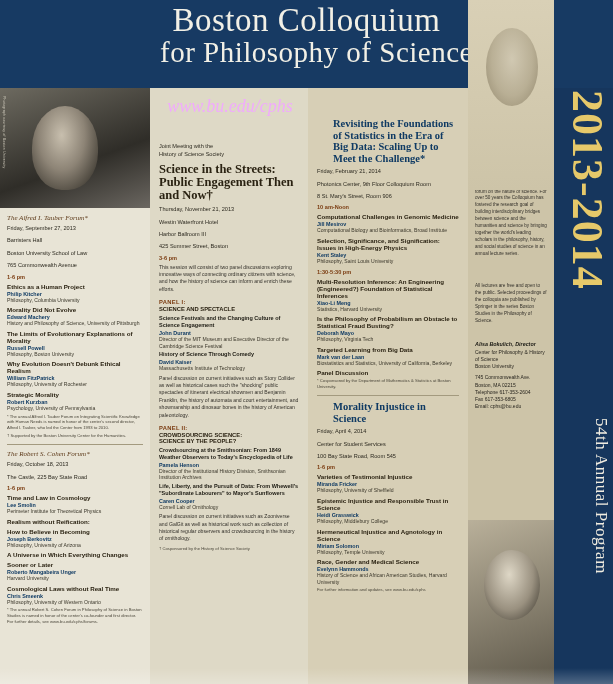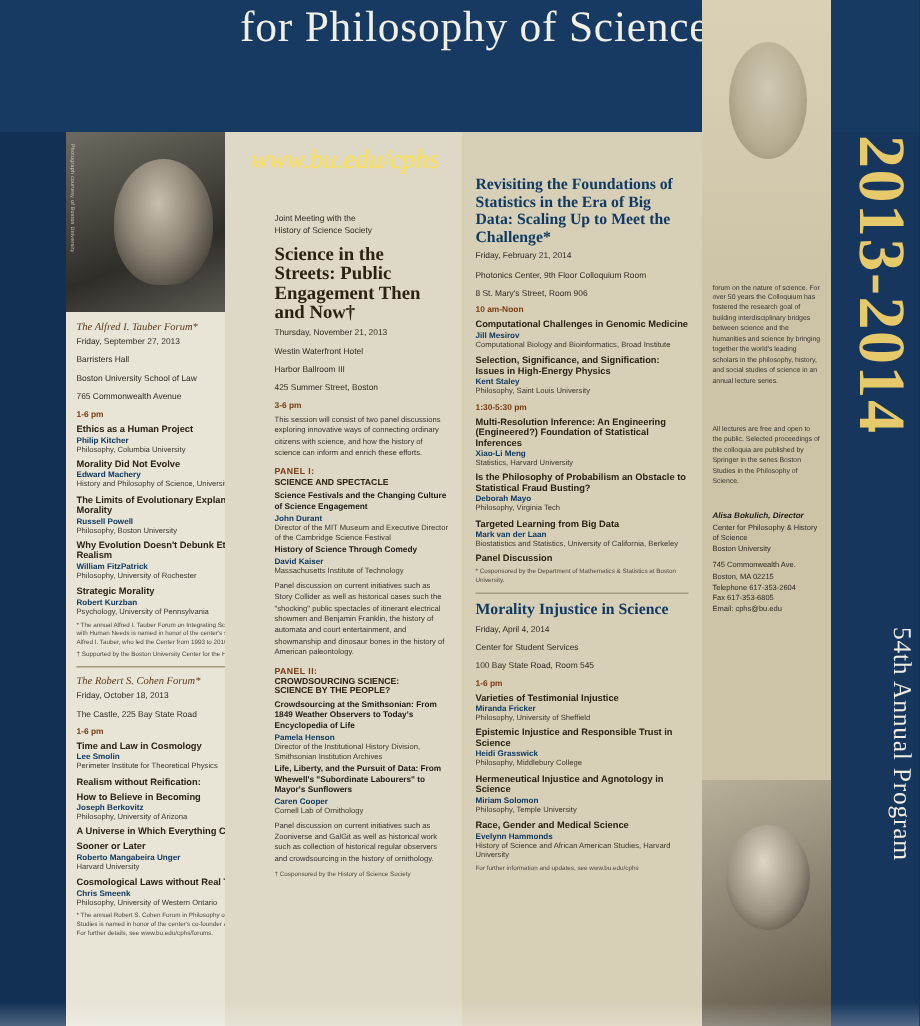--- a/index.html
+++ b/index.html
@@ -19,29 +19,29 @@
     padding-top:4px;
   }
   .header .t1{font-size:33px;letter-spacing:.5px;}
   .header .t2{font-size:29px;letter-spacing:.5px;padding-left:20px;}
 
   
   .cols{position:absolute;left:0;top:88px;width:613px;height:596px;}
   .col{position:absolute;top:0;height:596px;box-sizing:border-box;overflow:hidden;}
 
   
-  .c1{left:0;width:150px;background:#e8e4d6;margin-left:44px;}
+  .c1{left:0;width:150px;background:#e8e4d6;}
   .c1 .photo{height:120px;background:linear-gradient(160deg,#6d6a60,#2f2d28 60%,#6b6761);position:relative;}
   .c1 .photo:after{content:"";position:absolute;left:32px;top:18px;width:66px;height:84px;border-radius:50% 50% 45% 45%;
     background:radial-gradient(ellipse at 45% 35%, #c8bfae 0%, #8d8476 45%, #4a453c 80%);}
   .c1 .sidecap{position:absolute;left:2px;top:8px;writing-mode:vertical-rl;font-size:3.5px;color:#cfcabb;letter-spacing:.2px;}
   .c1 .inner{padding:6px 7px 4px 7px;}
 
   
-  .c2{left:150px;width:158px;background:#ded9c6;padding-left:24px;}
+  .c2{left:150px;width:158px;background:#ded9c6;}
   .c2 .inner{padding:54px 9px 4px 9px;}
 
   
   .c3{left:308px;width:160px;background:#d7cfb6;}
   .c3 .inner{padding:30px 9px 4px 9px;}
 
   
   .c4{left:468px;width:86px;background:#cdc4a8;}
   .c4 .inner{padding:70px 7px 4px 7px;}
 
@@ -68,24 +68,24 @@
   .timehead{font-size:5.6px;font-weight:bold;color:#7a3b10;margin:4px 0 1px 0;}
   .sec{font-size:6.2px;font-weight:bold;color:#2a2212;margin:3px 0 1px 0;}
   .talk{font-size:5.5px;font-weight:bold;color:#1c1a12;margin:2px 0 0 0;line-height:1.25;}
   .spk{font-size:5.4px;font-weight:bold;color:#0f3a63;margin:1px 0 0 0;}
   .aff{font-size:5.1px;color:#3a362a;line-height:1.3;margin:0 0 2px 0;}
   .panelhdr{font-size:5.8px;font-weight:bold;color:#7a3b10;letter-spacing:.3px;margin:6px 0 1px 0;}
   .panelttl{font-size:5.8px;font-weight:bold;color:#2a2212;margin:0 0 3px 0;}
   .para{font-size:5.1px;line-height:1.45;color:#33302a;margin:3px 0;}
   .tiny{font-size:4.2px;line-height:1.4;color:#4a463a;margin:2px 0;}
   .rule{height:1px;background:#a39a7f;margin:5px 0;}
-  .url{font-family:"Liberation Serif", serif;font-size:18px;color:#fde047;font-style:italic;text-align:center;}
+  .url{font-family:"Liberation Serif", serif;font-size:18px;color:#f0abfc;font-style:italic;text-align:center;}
   .urlbar{position:absolute;left:150px;top:92px;width:160px;height:28px;display:flex;align-items:center;justify-content:center;}
 
-  .c3 .big{font-family:"Liberation Serif", serif;font-size:10.5px;line-height:1.1;color:#0f3a63;font-weight:bold;margin:0 0 3px 0;}
+  .c3 .big{font-family:"Liberation Serif", serif;font-size:10.5px;line-height:1.1;color:#0f3a63;font-weight:bold;margin:0 0 3px 16px;}
   .c4 .para{font-size:4.6px;line-height:1.5;}
   .c4 .nameblk{font-size:5px;line-height:1.45;color:#2a2720;}
   .c4 .nm{font-weight:bold;font-style:italic;font-size:5.4px;color:#1b1a14;}
 
   .portrait4{position:absolute;left:468px;top:0px;width:86px;height:190px;
      background:linear-gradient(180deg,#d9d0b6,#cdc4a8);}
   .portrait4:after{content:"";position:absolute;left:18px;top:28px;width:52px;height:78px;border-radius:50%;
      background:radial-gradient(ellipse at 50% 40%, #cfc7b2 0%, #b0a68c 55%, #8e8369 85%);opacity:.75;}
   .photo-bottom{position:absolute;left:468px;top:520px;width:86px;height:164px;
      background:linear-gradient(160deg,#b9b09a,#5e584a);}
@@ -93,20 +93,21 @@
      background:radial-gradient(ellipse at 45% 35%, #ded7c6 0%, #9a9180 55%, #4d483d 88%);}
   .fade{position:absolute;left:0;bottom:0;width:613px;height:16px;background:linear-gradient(180deg,rgba(255,255,255,0),rgba(255,255,255,.25));}
 </style>
 </head>
 <body>
 
 <div class="poster">
 
   <div class="header">
     <div class="title">
+      <div class="t1">Boston Colloquium</div>
       <div class="t2">for Philosophy of Science</div>
     </div>
   </div>
 
   <div class="cols">
 
     <div class="col c1">
       <div class="photo">
         <div class="sidecap">Photograph courtesy of Boston University</div>
       </div>

